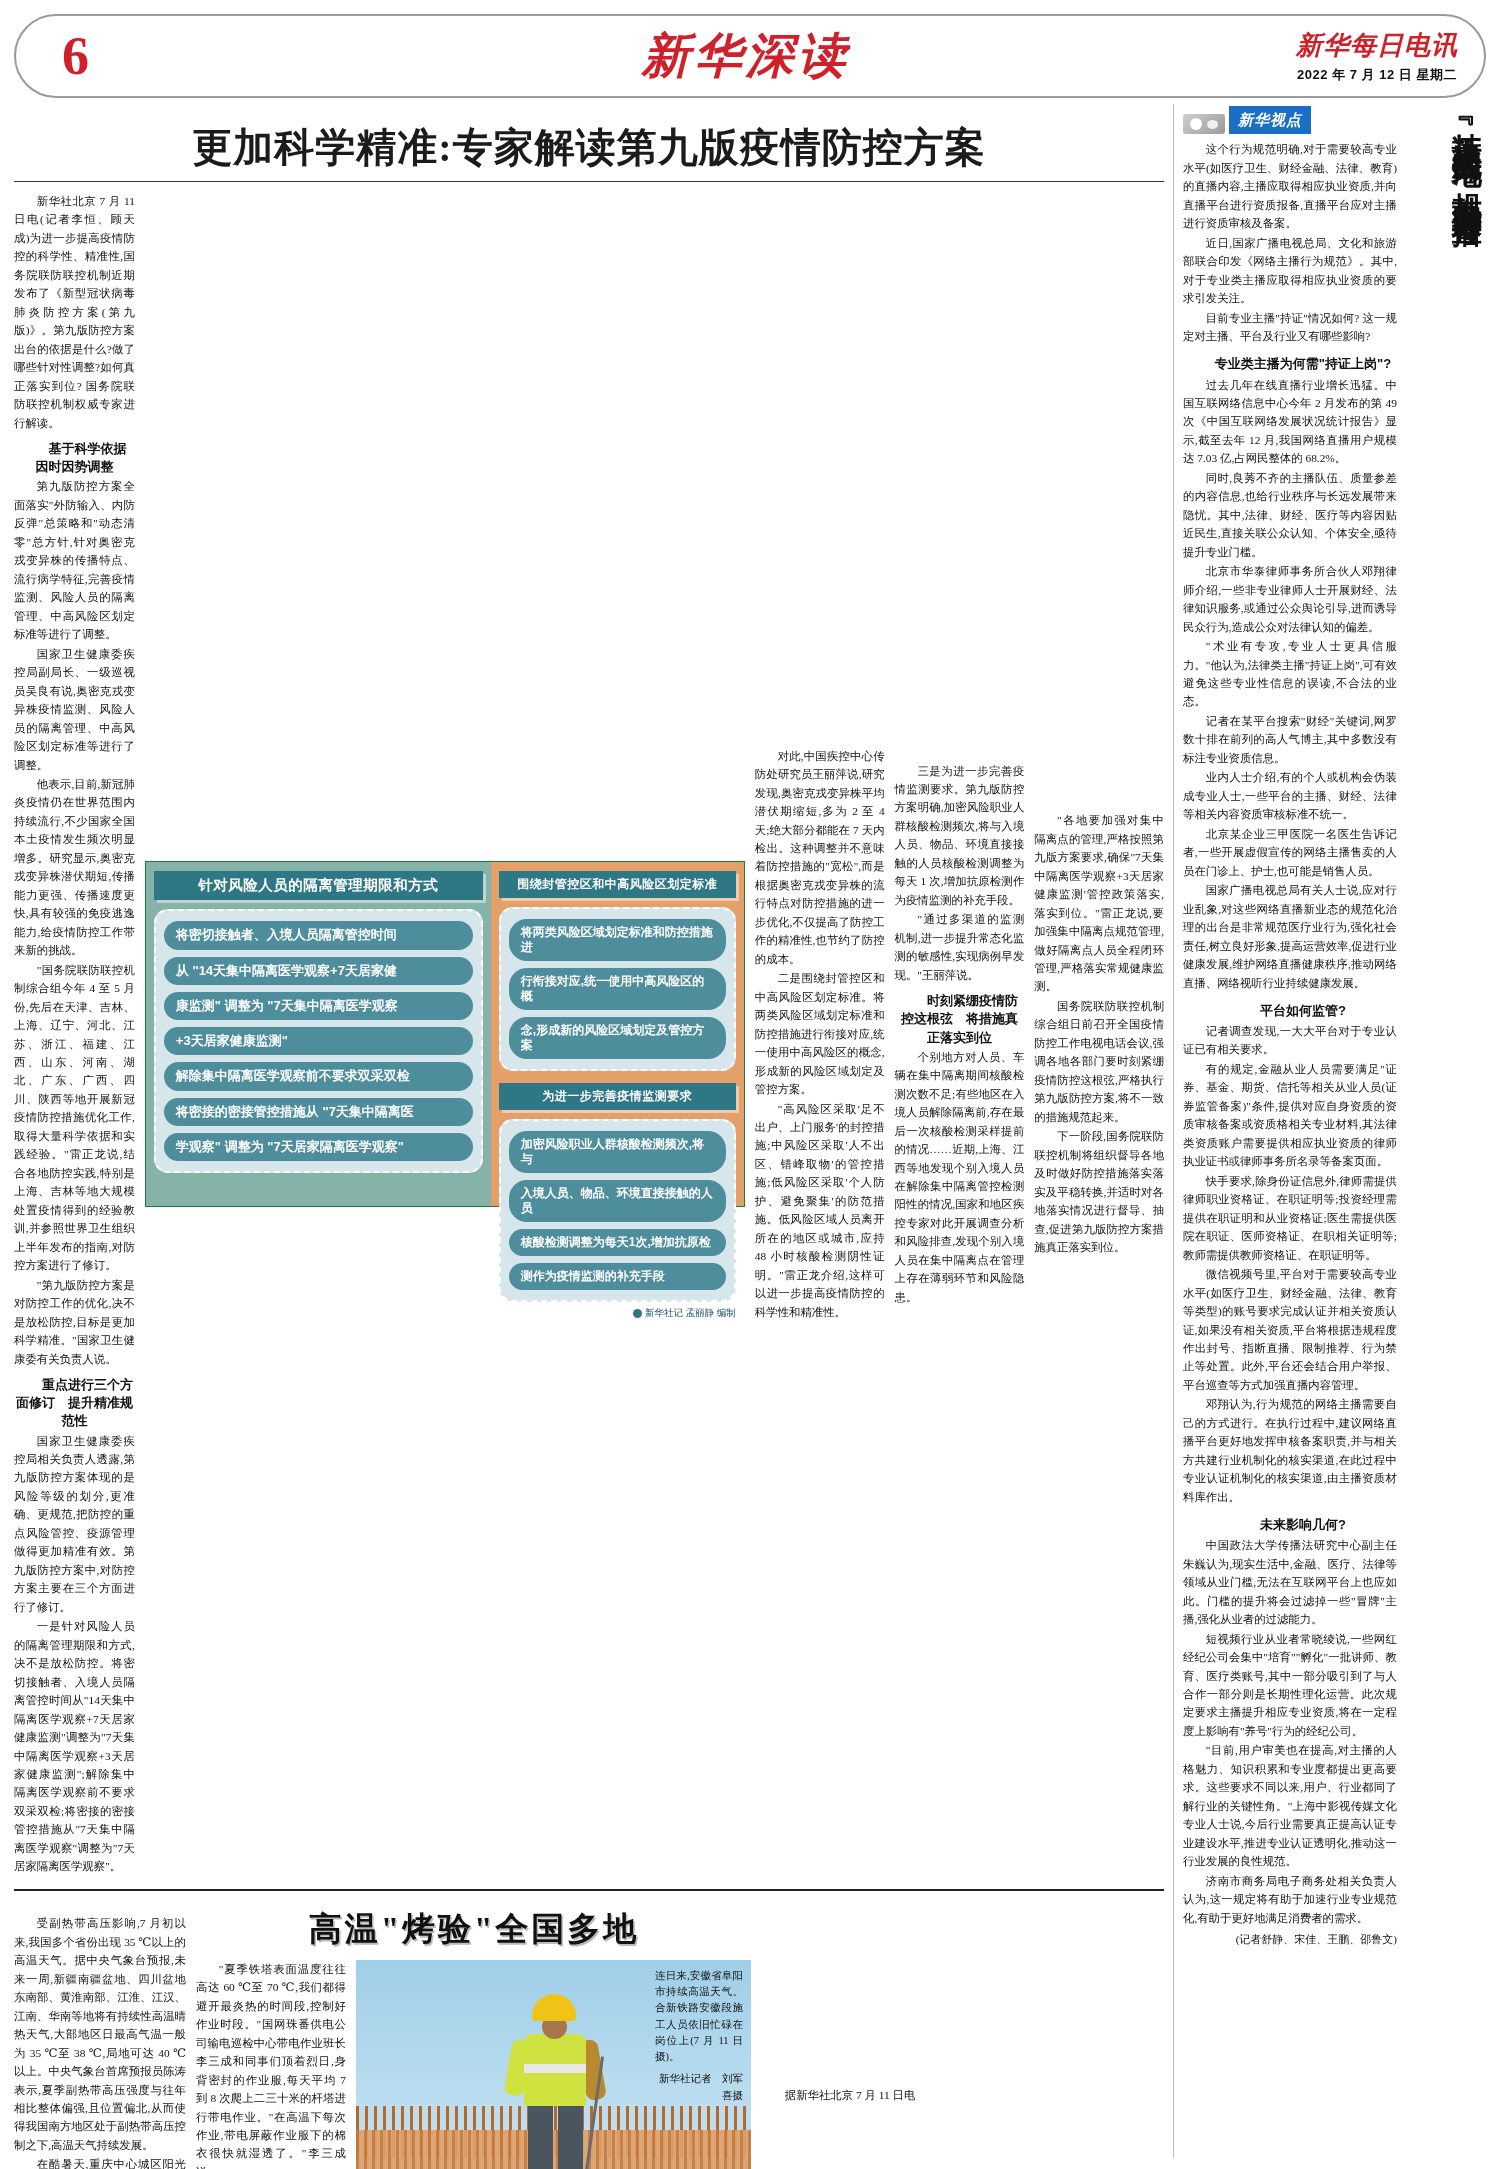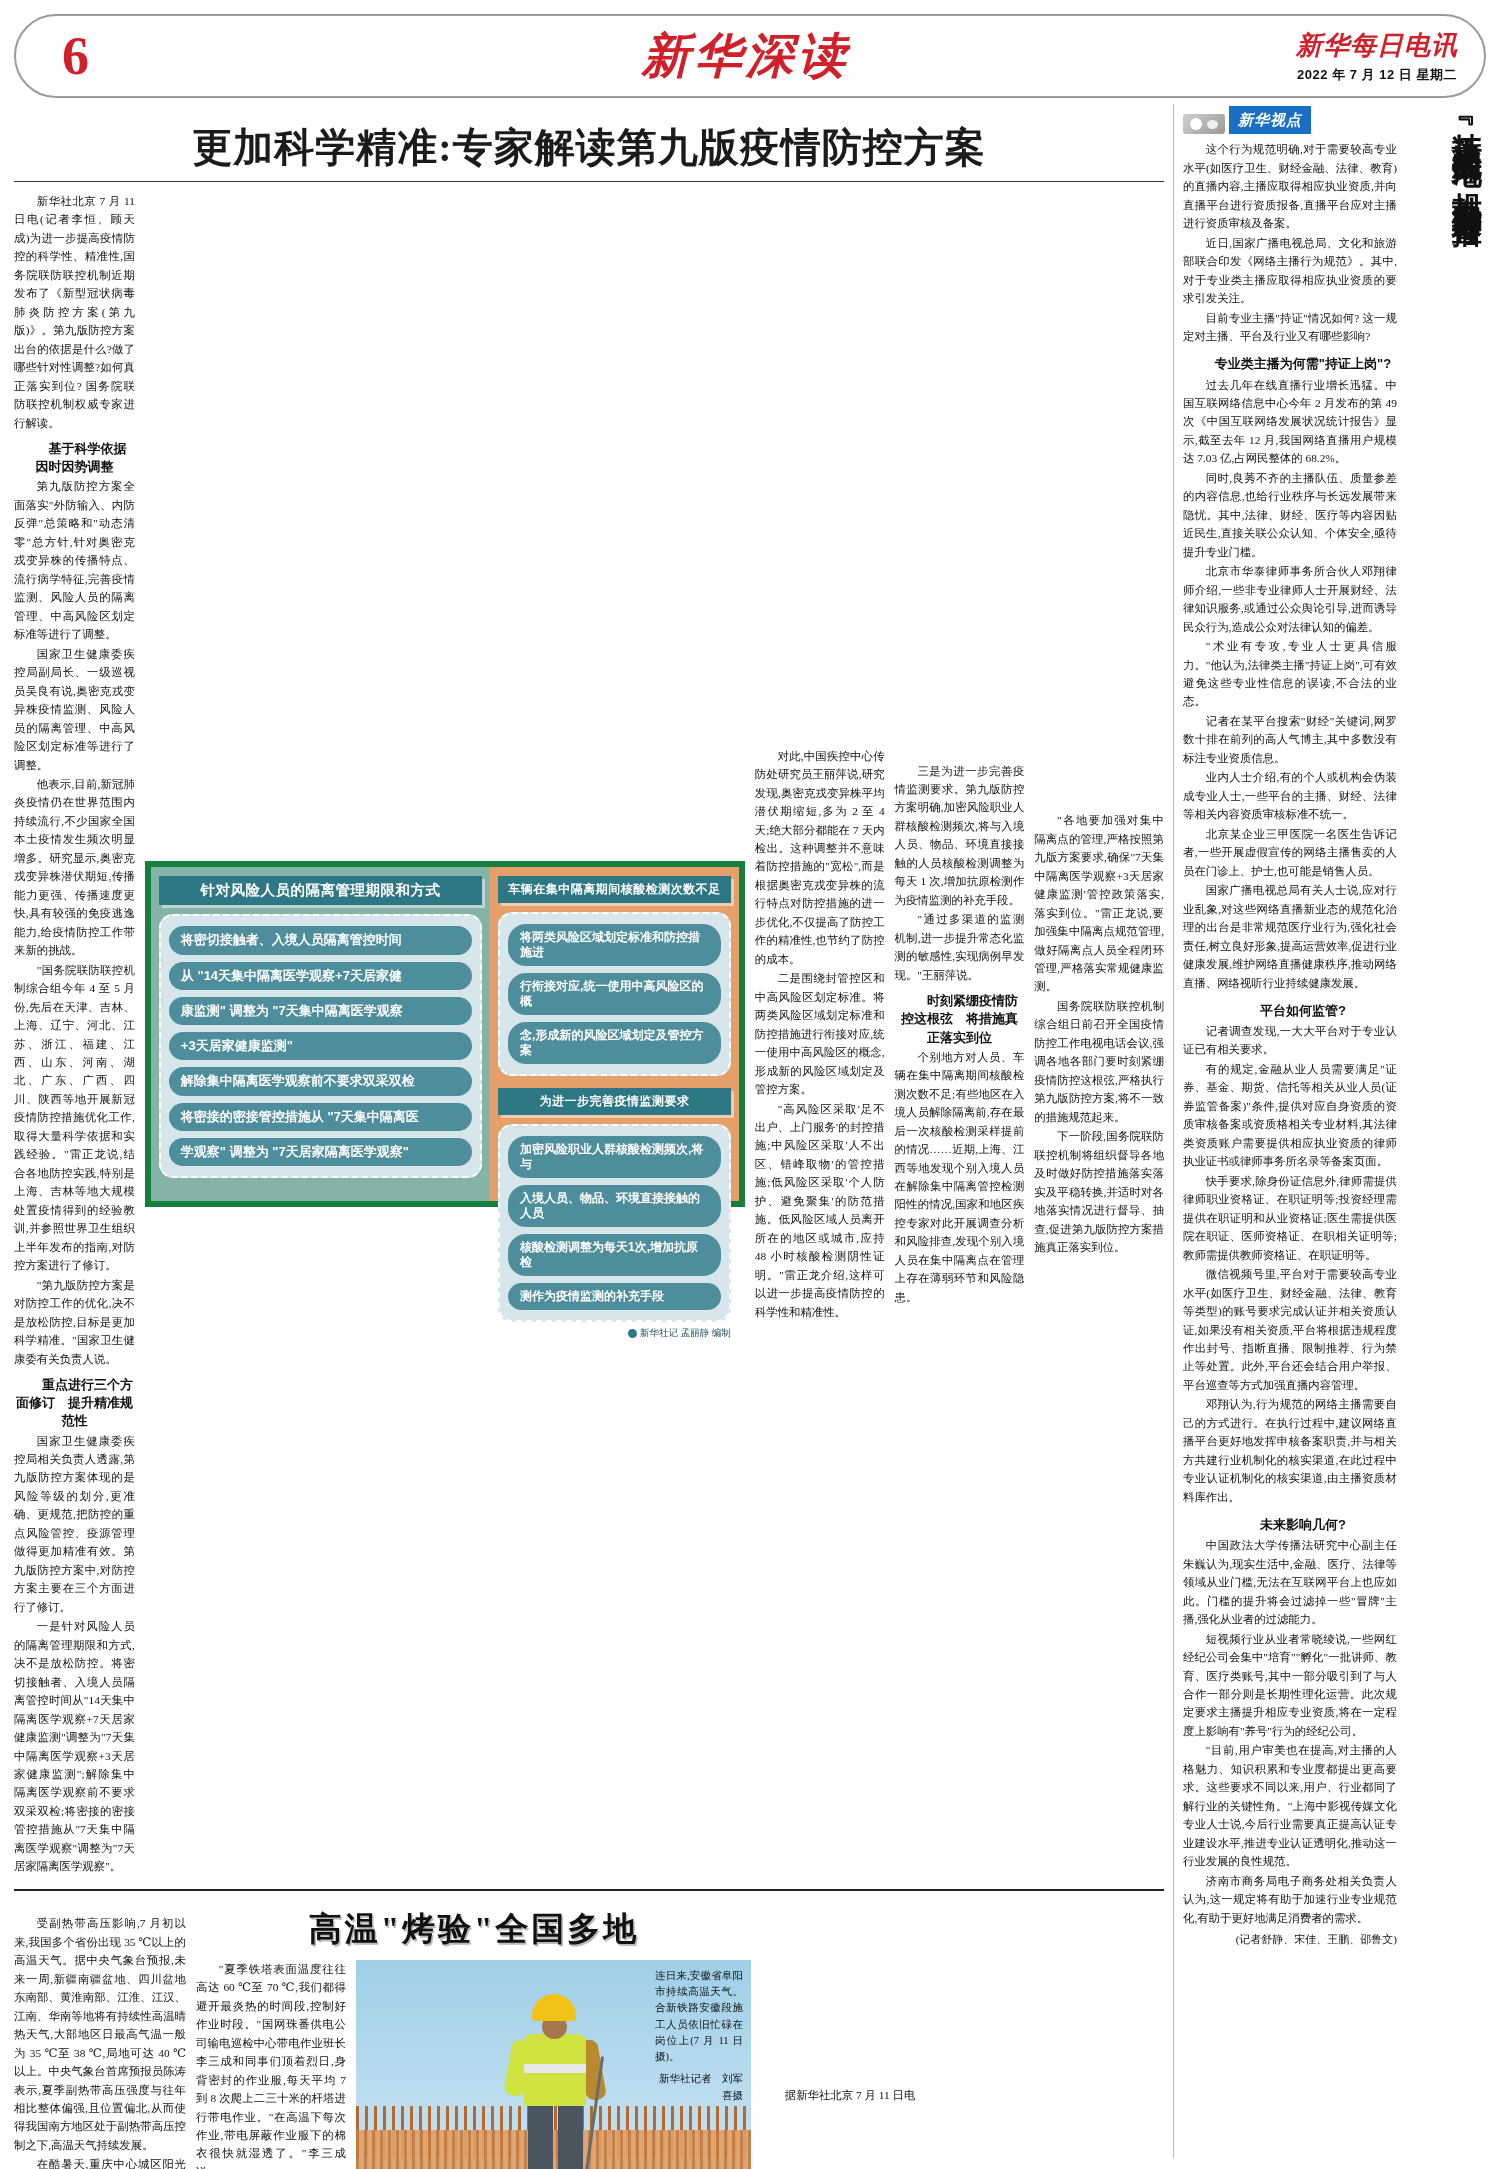--- a/index.html
+++ b/index.html
@@ -99,21 +99,21 @@
   .col p { text-indent: 2em; margin-bottom: 1px; }
   .sub-h {
     font-weight: bold; text-align: center; font-size: 13px;
     margin: 8px 0 5px 0; text-indent: 0; line-height: 1.4;
     font-family: "Liberation Sans", sans-serif;
   }
 
   
   .info-graphic {
     width: 600px;
-    border: 6px solid #15803d;
+    border: 1px solid #15803d;
     display: flex;
     background: #fff;
     height: 346px;
     flex: none;
   }
   .ig-left { width: 345px; background: #86b3a8; padding: 9px 8px; }
   .ig-right { width: 253px; background: #e5a06a; padding: 9px 8px; }
   .ig-band {
     background: #2e7785;
     color: #fff;
@@ -309,21 +309,21 @@
               <div class="ig-pill">将密切接触者、入境人员隔离管控时间</div>
               <div class="ig-pill">从 "14天集中隔离医学观察+7天居家健</div>
               <div class="ig-pill">康监测" 调整为 "7天集中隔离医学观察</div>
               <div class="ig-pill">+3天居家健康监测"</div>
               <div class="ig-pill">解除集中隔离医学观察前不要求双采双检</div>
               <div class="ig-pill">将密接的密接管控措施从 "7天集中隔离医</div>
               <div class="ig-pill">学观察" 调整为 "7天居家隔离医学观察"</div>
             </div>
           </div>
           <div class="ig-right">
-            <div class="ig-band sm">车辆在集中隔离期间核酸检测次数不足</div>
+            <div class="ig-band sm">围绕封管控区和中高风险区划定标准</div>
             <div class="ig-card">
               <div class="ig-pill">将两类风险区域划定标准和防控措施进</div>
               <div class="ig-pill">行衔接对应,统一使用中高风险区的概</div>
               <div class="ig-pill">念,形成新的风险区域划定及管控方案</div>
             </div>
             <div class="ig-band sm" style="margin-top:12px">为进一步完善疫情监测要求</div>
             <div class="ig-card">
               <div class="ig-pill">加密风险职业人群核酸检测频次,将与</div>
               <div class="ig-pill">入境人员、物品、环境直接接触的人员</div>
               <div class="ig-pill">核酸检测调整为每天1次,增加抗原检</div>

